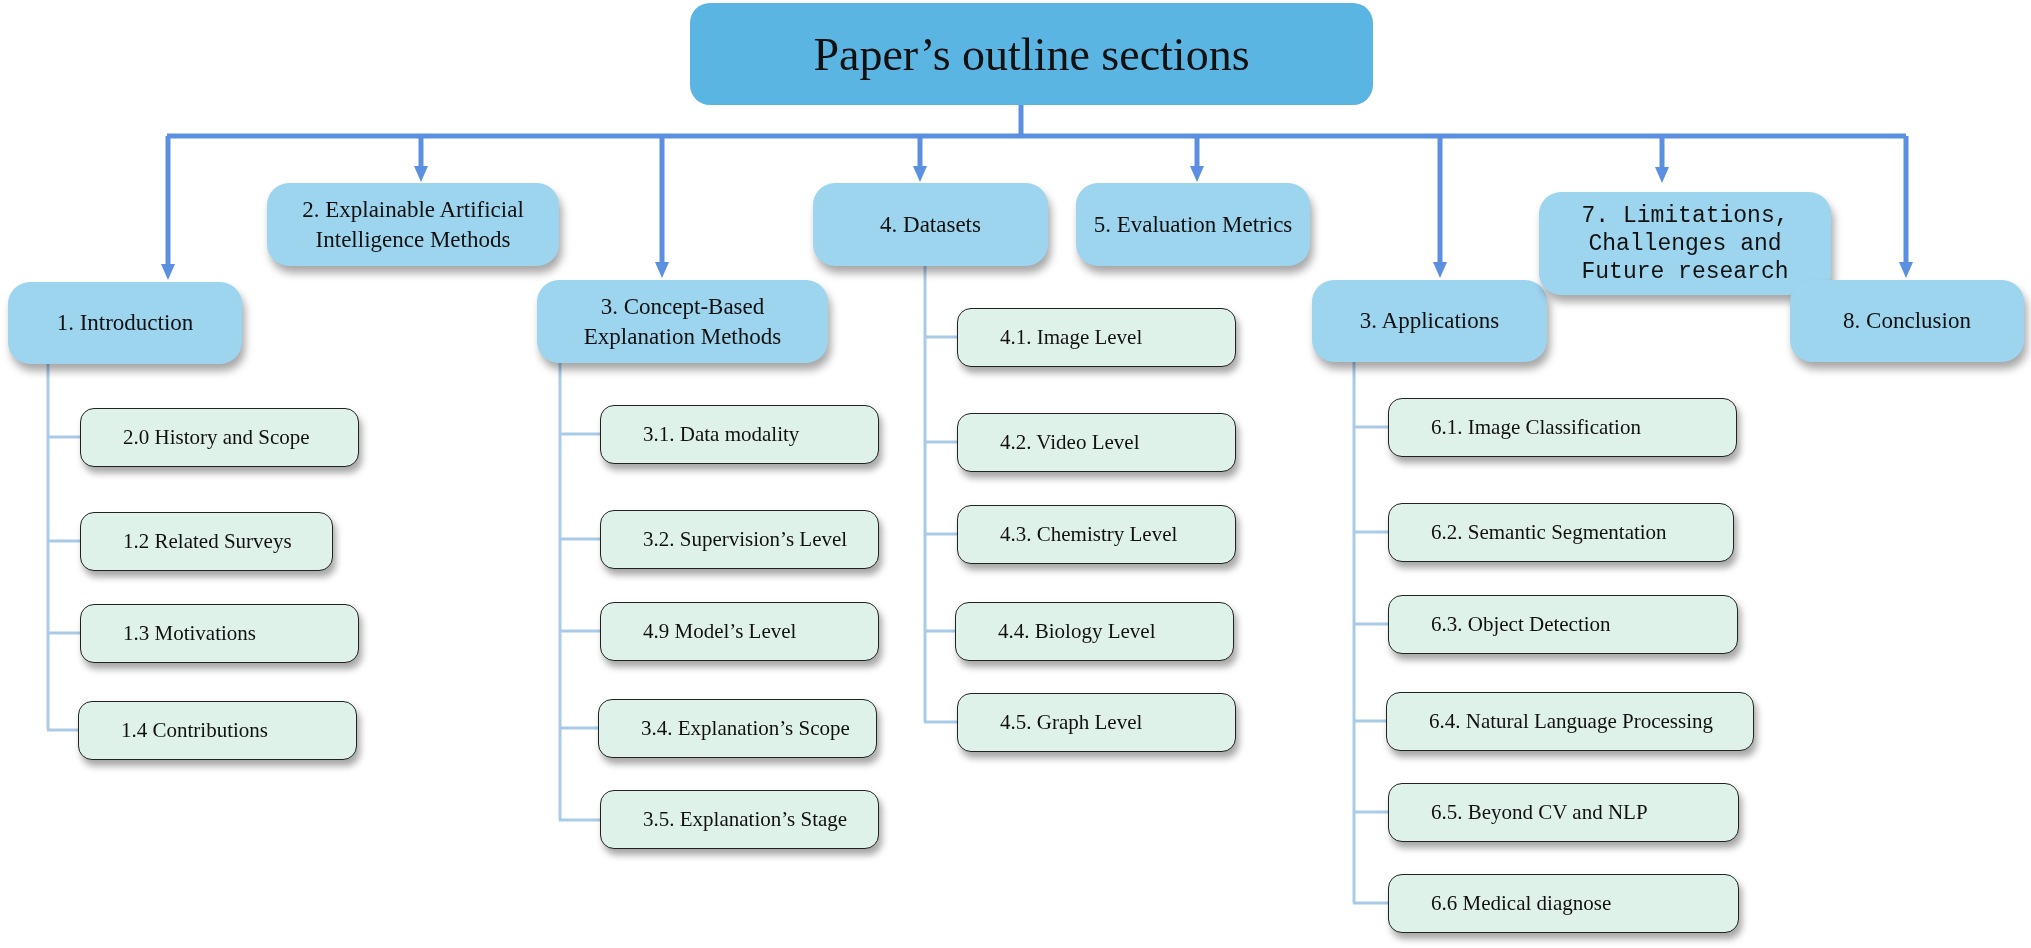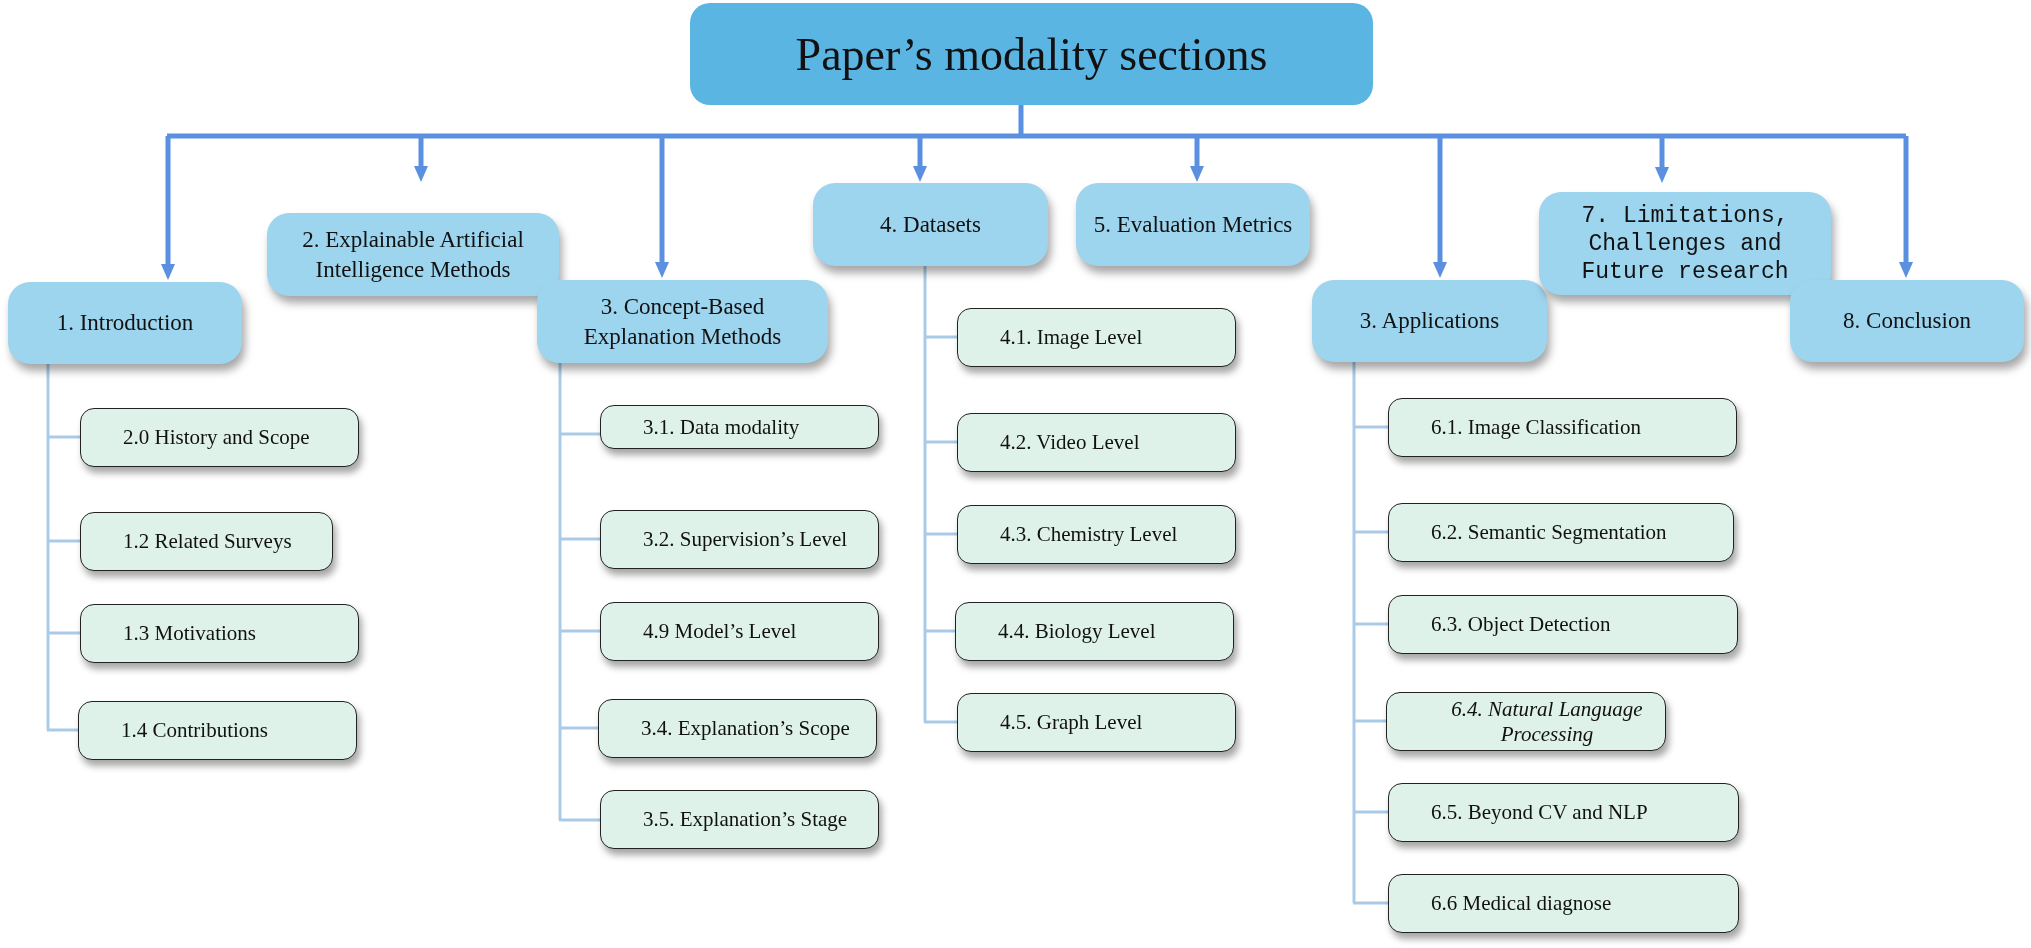--- a/index.html
+++ b/index.html
@@ -55,46 +55,46 @@
     <line x1="924" y1="722" x2="957" y2="722" stroke="#a9cbe8" stroke-width="3"></line>
     <line x1="1354" y1="362" x2="1354" y2="903" stroke="#a9cbe8" stroke-width="3"></line>
     <line x1="1353" y1="427" x2="1388" y2="427" stroke="#a9cbe8" stroke-width="3"></line>
     <line x1="1353" y1="532" x2="1388" y2="532" stroke="#a9cbe8" stroke-width="3"></line>
     <line x1="1353" y1="624" x2="1388" y2="624" stroke="#a9cbe8" stroke-width="3"></line>
     <line x1="1353" y1="721" x2="1388" y2="721" stroke="#a9cbe8" stroke-width="3"></line>
     <line x1="1353" y1="812" x2="1388" y2="812" stroke="#a9cbe8" stroke-width="3"></line>
     <line x1="1353" y1="903" x2="1388" y2="903" stroke="#a9cbe8" stroke-width="3"></line>
   </svg>
 
-<div class="box title-box" style="left:690px;top:3px;width:683px;height:102px;">Paper’s modality sections</div>
+<div class="box title-box" style="left:690px;top:3px;width:683px;height:102px;">Paper’s outline sections</div>
 
 <div class="box sec" style="left:8px;top:282px;width:234px;height:82px;">1. Introduction</div>
-<div class="box sec" style="left:267px;top:183px;width:292px;height:83px;margin-top:30px;">2. Explainable Artificial Intelligence Methods</div>
+<div class="box sec" style="left:267px;top:183px;width:292px;height:83px;">2. Explainable Artificial Intelligence Methods</div>
 <div class="box sec" style="left:537px;top:280px;width:291px;height:83px;">3. Concept-Based Explanation Methods</div>
 <div class="box sec" style="left:813px;top:183px;width:235px;height:83px;">4. Datasets</div>
 <div class="box sec" style="left:1076px;top:183px;width:234px;height:83px;">5. Evaluation Metrics</div>
 <div class="box sec" style="left:1312px;top:280px;width:235px;height:82px;">3. Applications</div>
 <div class="box sec" style="left:1539px;top:192px;width:292px;height:103px;line-height:28px;font-family:Liberation Mono, monospace;">7. Limitations, Challenges and Future research</div>
 <div class="box sec" style="left:1790px;top:280px;width:234px;height:82px;">8. Conclusion</div>
 
 <div class="box sub" style="left:80px;top:408px;width:279px;height:59px;">2.0 History and Scope</div>
 <div class="box sub" style="left:80px;top:512px;width:253px;height:59px;">1.2 Related Surveys</div>
 <div class="box sub" style="left:80px;top:604px;width:279px;height:59px;">1.3 Motivations</div>
 <div class="box sub" style="left:78px;top:701px;width:279px;height:59px;">1.4 Contributions</div>
 
-<div class="box sub" style="left:600px;top:405px;width:279px;height:44px;">3.1. Data modality</div>
+<div class="box sub" style="left:600px;top:405px;width:279px;height:59px;">3.1. Data modality</div>
 <div class="box sub" style="left:600px;top:510px;width:279px;height:59px;">3.2. Supervision’s Level</div>
 <div class="box sub" style="left:600px;top:602px;width:279px;height:59px;">4.9 Model’s Level</div>
 <div class="box sub" style="left:598px;top:699px;width:279px;height:59px;">3.4. Explanation’s Scope</div>
 <div class="box sub" style="left:600px;top:790px;width:279px;height:59px;">3.5. Explanation’s Stage</div>
 
 <div class="box sub" style="left:957px;top:308px;width:279px;height:59px;">4.1. Image Level</div>
 <div class="box sub" style="left:957px;top:413px;width:279px;height:59px;">4.2. Video Level</div>
 <div class="box sub" style="left:957px;top:505px;width:279px;height:59px;">4.3. Chemistry Level</div>
 <div class="box sub" style="left:955px;top:602px;width:279px;height:59px;">4.4. Biology Level</div>
 <div class="box sub" style="left:957px;top:693px;width:279px;height:59px;">4.5. Graph Level</div>
 
 <div class="box sub" style="left:1388px;top:398px;width:349px;height:59px;">6.1. Image Classification</div>
 <div class="box sub" style="left:1388px;top:503px;width:346px;height:59px;">6.2. Semantic Segmentation</div>
 <div class="box sub" style="left:1388px;top:595px;width:350px;height:59px;">6.3. Object Detection</div>
-<div class="box sub" style="left:1386px;top:692px;width:280px;height:59px;font-style:italic;">6.4. Natural Language Processing</div>
+<div class="box sub" style="left:1386px;top:692px;width:368px;height:59px;">6.4. Natural Language Processing</div>
 <div class="box sub" style="left:1388px;top:783px;width:351px;height:59px;">6.5. Beyond CV and NLP</div>
 <div class="box sub" style="left:1388px;top:874px;width:351px;height:59px;">6.6 Medical diagnose</div>
 
 </body></html>

